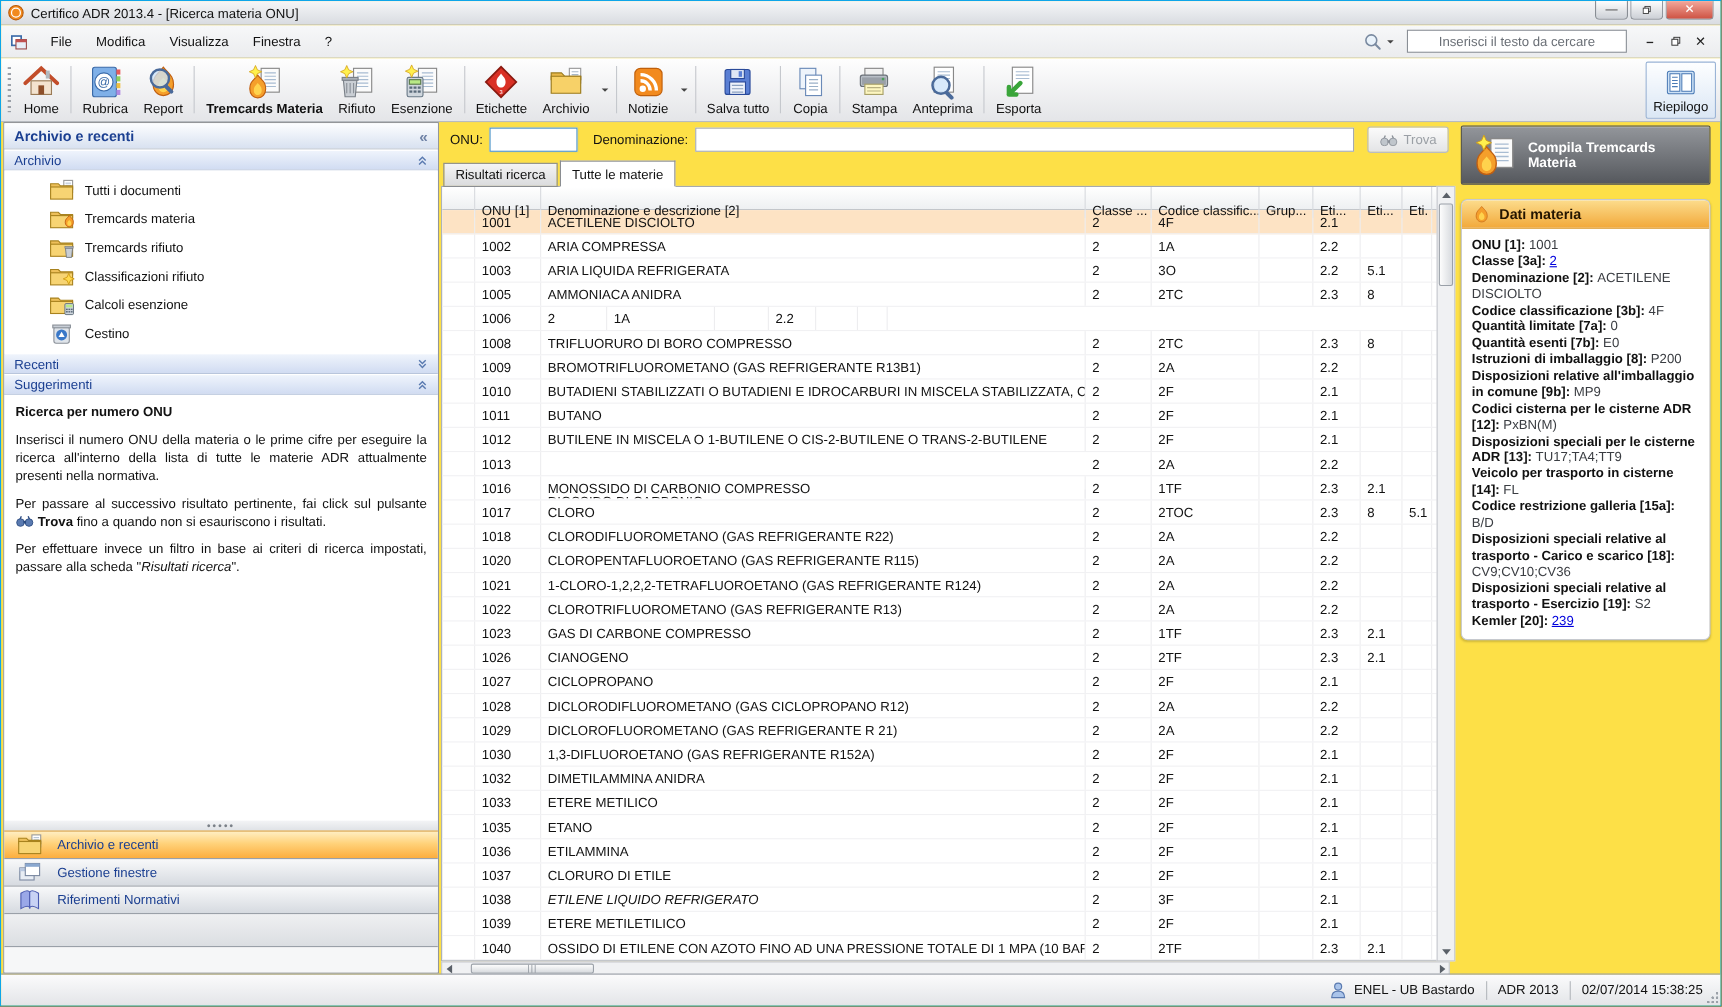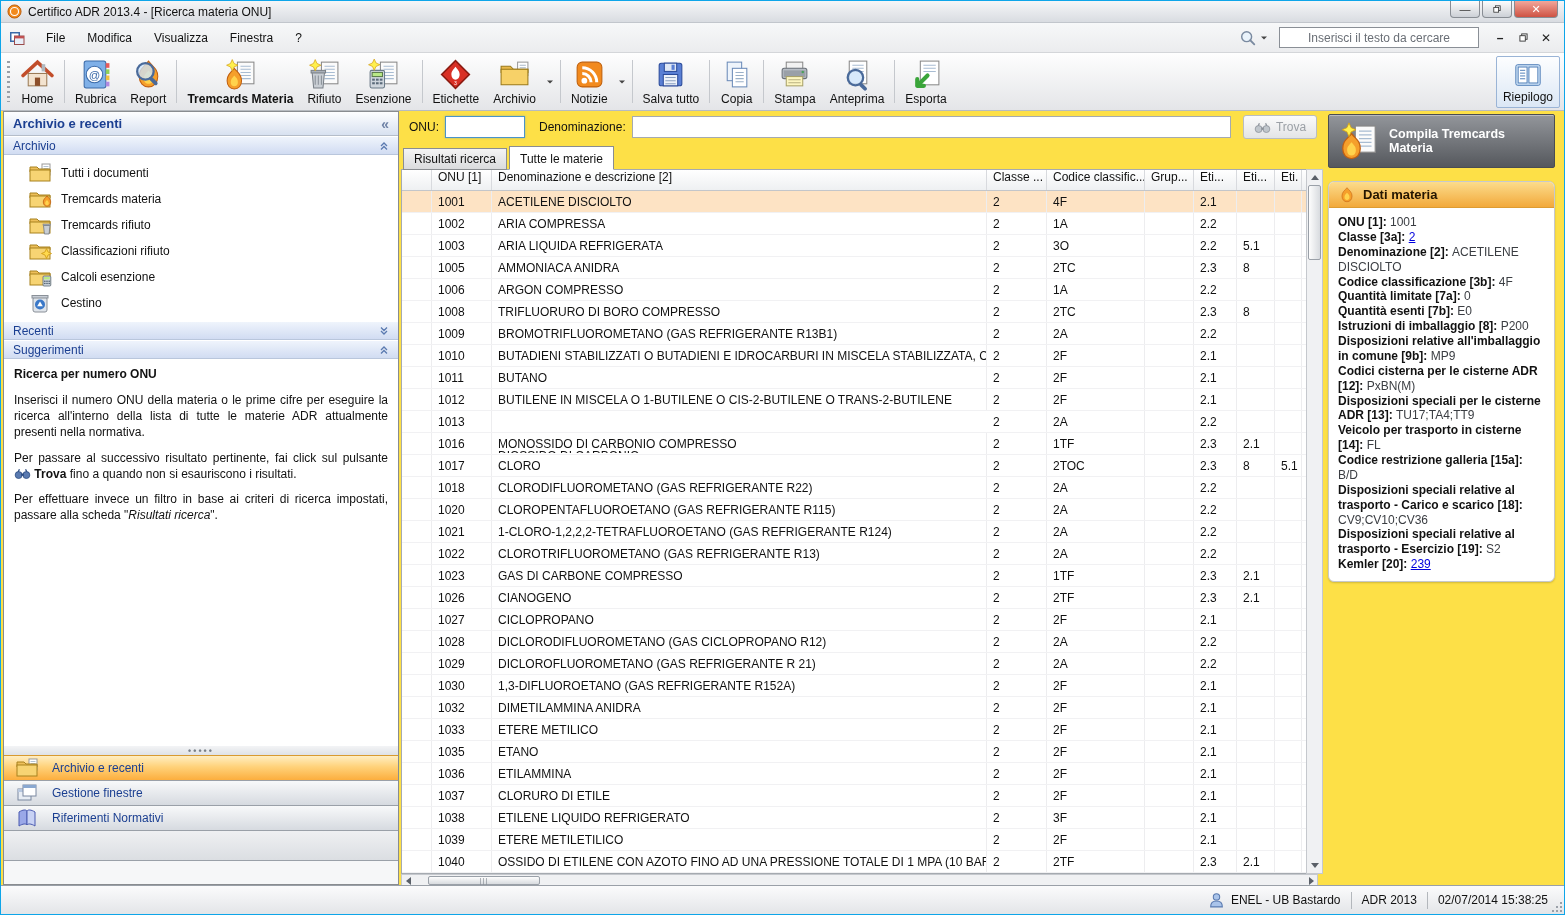--- a/index.html
+++ b/index.html
@@ -52,21 +52,21 @@
   
   .sidebar{position:absolute;left:2px;top:110px;width:396px;bottom:29px;background:#fff;
            border:1px solid #898c90;display:flex;flex-direction:column;}
   .sb-header{flex:0 0 24px;background:linear-gradient(#fdfeff,#d8e1f0);border-bottom:1px solid #b5bdc9;
              display:flex;align-items:center;padding:0 9px;color:#1b3f91;font-weight:bold;font-size:13px;}
   .sb-collapse{margin-left:auto;color:#6f82a6;font-size:14px;font-weight:bold;}
   .sb-bar{flex:0 0 19px;background:linear-gradient(#eff4fc,#d1dcf2);border-top:1px solid #fff;
           border-bottom:1px solid #b9c6dc;display:flex;align-items:center;padding:0 9px;color:#1b3f91;}
   .sb-bar .chev{margin-left:auto;width:10px;height:10px;}
   .tree{flex:0 0 166px;background:#fff;padding:5px 0;}
-  .tree-item{display:flex;align-items:center;height:26px;padding-left:24px;}
+  .tree-item{display:flex;align-items:center;height:26px;padding-left:40px;}
   .tree-item .ticon24{width:24px;height:24px;margin-right:9px;}
   .suggest{flex:1 1 auto;background:#fff;padding:8px 10px 0;overflow:hidden;}
   .suggest h4{margin:0 0 11px;font-size:12px;}
   .suggest p{margin:0 0 9px;text-align:justify;line-height:1.35;}
   .inline-binocs{display:inline-block;width:17px;height:11px;vertical-align:-1px;}
   .grip-h{flex:0 0 9px;background:linear-gradient(#f3f4f6,#dfe2e6);display:flex;align-items:center;justify-content:center;
           color:#7a8088;font-weight:bold;font-size:9px;letter-spacing:2px;line-height:0;}
   .nav-btn{flex:0 0 32px;display:flex;align-items:center;padding:0 11px;border-top:1px solid #9aa0a8;
            background:linear-gradient(#f8f9fa,#d6dae0);color:#1b3f91;}
   .nav-btn.active{background:linear-gradient(#ffeec2 0%,#ffd27a 45%,#fcae3e 100%);border-top:1px solid #d89a30;}
@@ -83,21 +83,21 @@
   .trova-btn{width:74px;height:24px;margin-left:12px;border:1px solid #b9bdc2;border-radius:3px;
              background:linear-gradient(#fbfbfb,#e3e4e6);color:#9ba0a6;display:flex;align-items:center;
              justify-content:center;gap:5px;}
   .trova-btn .icon{width:17px;height:11px;}
   .tabs{position:absolute;left:2px;top:35px;height:24px;display:flex;align-items:flex-end;z-index:3;}
   .tab{height:22px;padding:3px 10px;border:1px solid #8a8d91;background:linear-gradient(#f4f4f4,#dadbdd);
        margin-right:2px;white-space:nowrap;}
   .tab.active{height:24px;background:#fff;border-bottom:1px solid #fff;padding-top:5px;}
   .grid{position:absolute;left:0;top:58px;width:917px;bottom:13px;background:#fff;border:1px solid #a5aab0;overflow:hidden;}
   .ghead{display:flex;height:21px;background:linear-gradient(#ffffff,#eef0f2);border-bottom:1px solid #c3c6ca;}
-  .gh{border-right:1px solid #d8dade;padding:0 6px;white-space:nowrap;overflow:hidden;flex:0 0 auto;}
+  .gh{border-right:1px solid #d8dade;padding:14px 6px;white-space:nowrap;overflow:hidden;flex:0 0 auto;}
   .grow{display:flex;height:22px;border-bottom:1px solid #f1f1f3;}
   .gc{border-right:1px solid #ededef;padding:4px 6px;white-space:nowrap;overflow:hidden;flex:0 0 auto;}
   .grow.selected{background:#fde3c4;}
   .vscroll{position:absolute;right:0;top:58px;width:17px;bottom:13px;background:#f0f1f3;border:1px solid #c5c8cd;
            display:flex;flex-direction:column;align-items:center;}
   .scroll-arrow{width:15px;height:15px;display:flex;align-items:center;justify-content:center;}
   .arr{width:0;height:0;border:4px solid transparent;}
   .arr.up{border-bottom:5px solid #5a6068;border-top:none;}
   .arr.down{border-top:5px solid #5a6068;border-bottom:none;}
   .arr.left{border-right:5px solid #5a6068;border-left:none;}
@@ -655,21 +655,20 @@
             <div class="gc" style="width: 60px;">2</div>
             <div class="gc" style="width: 98px;">2TC</div>
             <div class="gc" style="width: 49px;"></div>
             <div class="gc" style="width: 43px;">2.3</div>
             <div class="gc" style="width: 38px;">8</div>
             <div class="gc" style="width: 27px;"></div>
           </div>
           <div class="grow">
             <div class="gc" style="width: 30px;"></div>
             <div class="gc" style="width: 60px;">1006</div>
-            <div class="gc" style="width: 495px;">ARGON COMPRESSO</div>
             <div class="gc" style="width: 60px;">2</div>
             <div class="gc" style="width: 98px;">1A</div>
             <div class="gc" style="width: 49px;"></div>
             <div class="gc" style="width: 43px;">2.2</div>
             <div class="gc" style="width: 38px;"></div>
             <div class="gc" style="width: 27px;"></div>
           </div>
           <div class="grow">
             <div class="gc" style="width: 30px;"></div>
             <div class="gc" style="width: 60px;">1008</div>
@@ -919,21 +918,21 @@
             <div class="gc" style="width: 60px;">2</div>
             <div class="gc" style="width: 98px;">2F</div>
             <div class="gc" style="width: 49px;"></div>
             <div class="gc" style="width: 43px;">2.1</div>
             <div class="gc" style="width: 38px;"></div>
             <div class="gc" style="width: 27px;"></div>
           </div>
           <div class="grow">
             <div class="gc" style="width: 30px;"></div>
             <div class="gc" style="width: 60px;">1038</div>
-            <div class="gc" style="width: 495px;">ETILENE LIQUIDO REFRIGERATO</div>
+            <div class="gc" style="width: 495px; font-style: italic;">ETILENE LIQUIDO REFRIGERATO</div>
             <div class="gc" style="width: 60px;">2</div>
             <div class="gc" style="width: 98px;">3F</div>
             <div class="gc" style="width: 49px;"></div>
             <div class="gc" style="width: 43px;">2.1</div>
             <div class="gc" style="width: 38px;"></div>
             <div class="gc" style="width: 27px;"></div>
           </div>
           <div class="grow">
             <div class="gc" style="width: 30px;"></div>
             <div class="gc" style="width: 60px;">1039</div>

